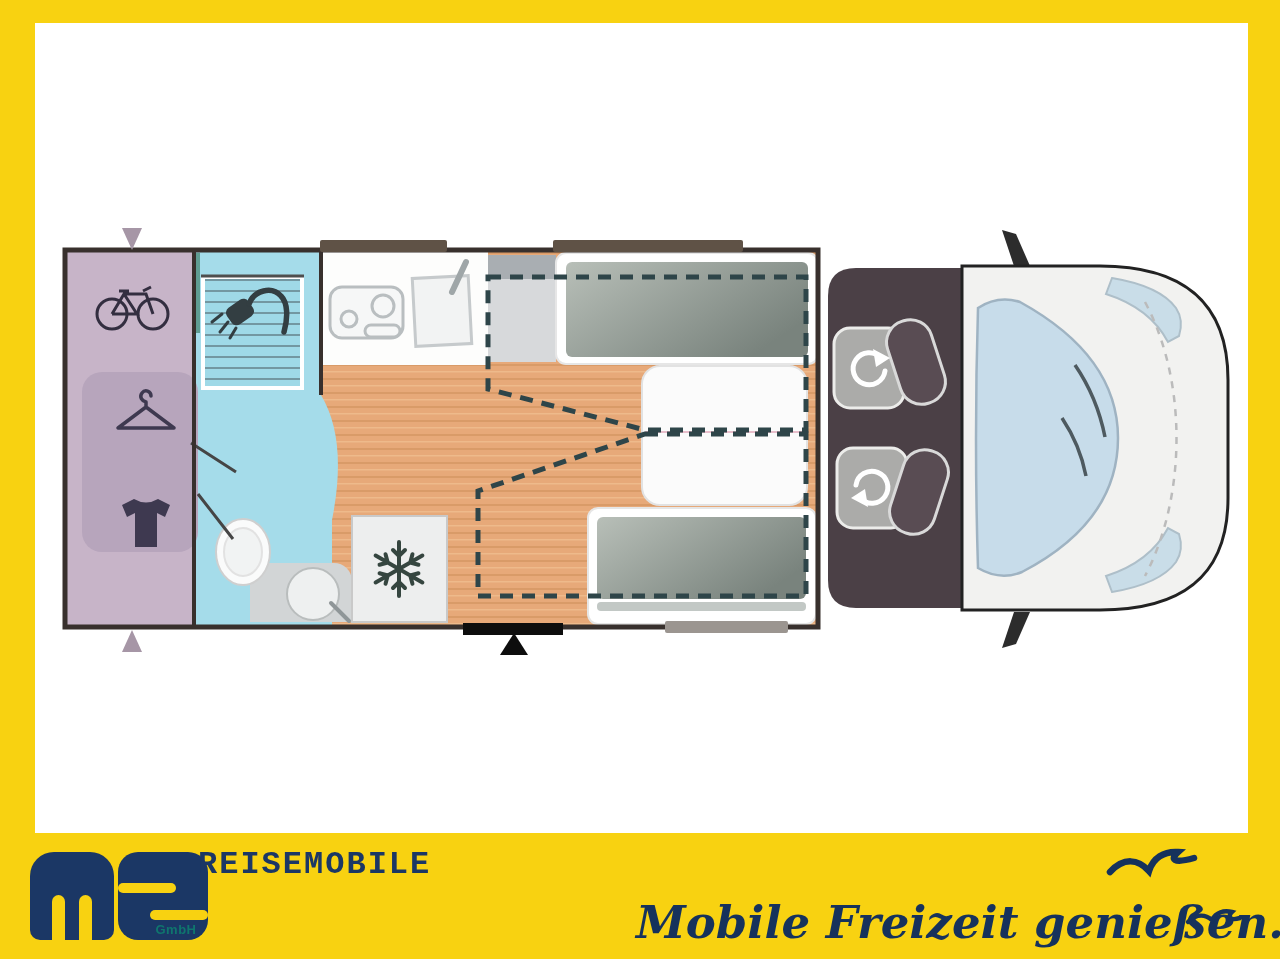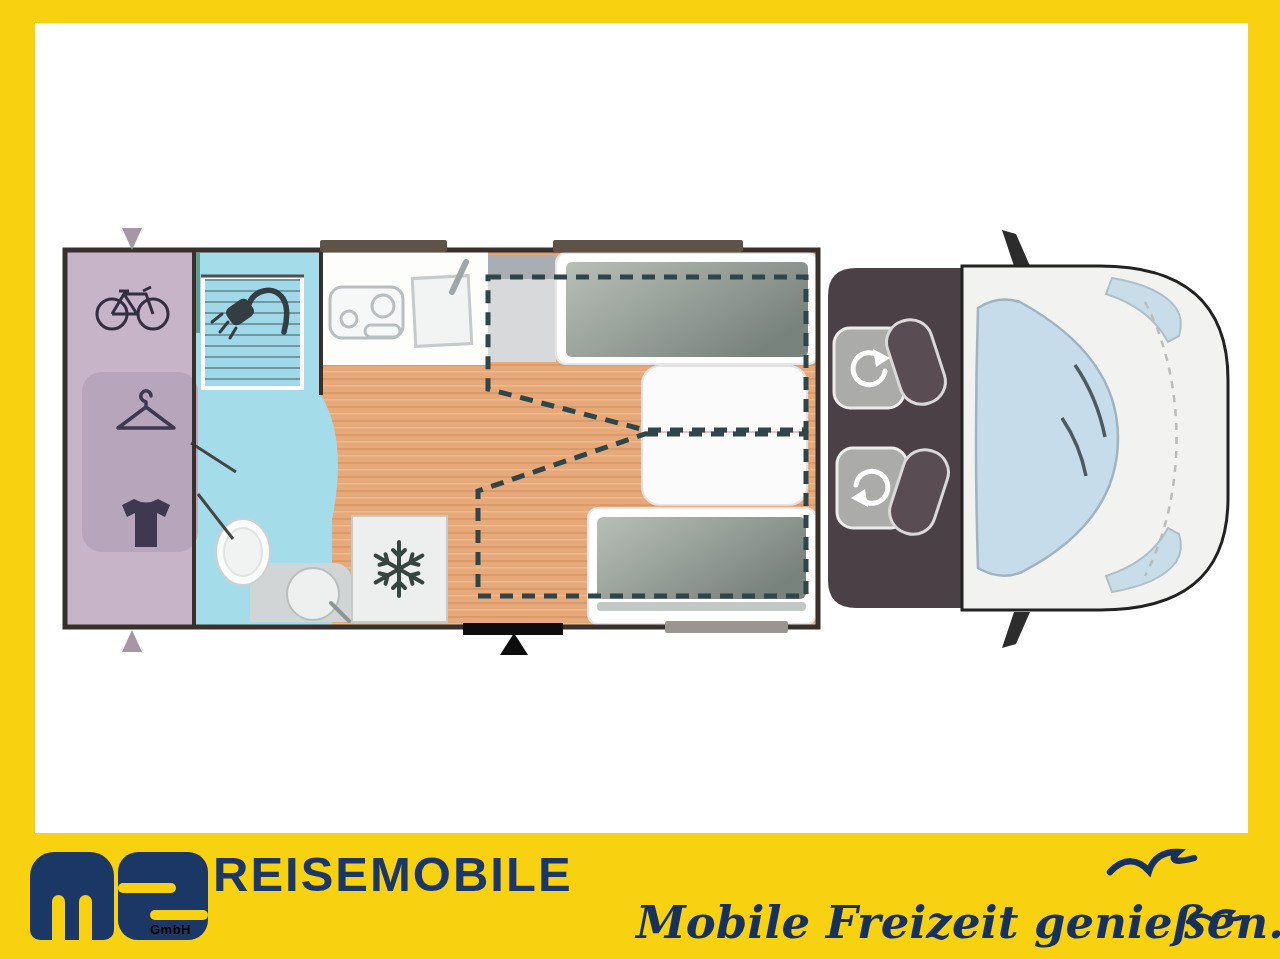--- a/index.html
+++ b/index.html
@@ -7,24 +7,24 @@
        background:#F8D211;font-family:"Liberation Sans",sans-serif;}
   .panel{position:absolute;left:35px;top:23px;width:1213px;height:810px;background:#ffffff;}
   .plan-svg{position:absolute;left:0;top:0;width:1280px;height:959px;}
   
   .logo-m{position:absolute;left:30px;top:852px;width:84px;height:88px;background:#1B3765;
           border-radius:24px 24px 10px 10px;}
   .logo-m .slot{position:absolute;bottom:0;width:13px;height:45px;background:#F8D211;
           border-radius:7px 7px 0 0;}
   .logo-m .s1{left:22px;} .logo-m .s2{left:49px;}
   .logo-s{position:absolute;left:118px;top:852px;}
-  .gmbh{position:absolute;left:150px;top:922px;width:52px;text-align:left;color:#000000;
+  .gmbh{position:absolute;left:150px;top:922px;width:52px;text-align:center;color:#0f766e;
         font-size:13px;font-weight:bold;letter-spacing:.5px;}
-  .wordmark{position:absolute;left:213px;top:846px;color:#1B3765;font-weight:bold;
-        font-size:49px;letter-spacing:2px;font-family:Liberation Sans, sans-serif;}
+  .wordmark{position:absolute;left:198px;top:846px;color:#1B3765;font-weight:bold;
+        font-size:32px;letter-spacing:2px;font-family:Liberation Mono, monospace;}
   .tagline{position:absolute;left:636px;top:896px;color:#16325C;font-style:italic;font-weight:bold;
         font-size:45px;font-family:"DejaVu Serif",serif;white-space:nowrap;}
   .birds{position:absolute;left:1090px;top:840px;}
 </style>
 </head>
 <body>
 
 <div class="panel"></div>
 
 <svg class="plan-svg" viewBox="0 0 1280 959">

